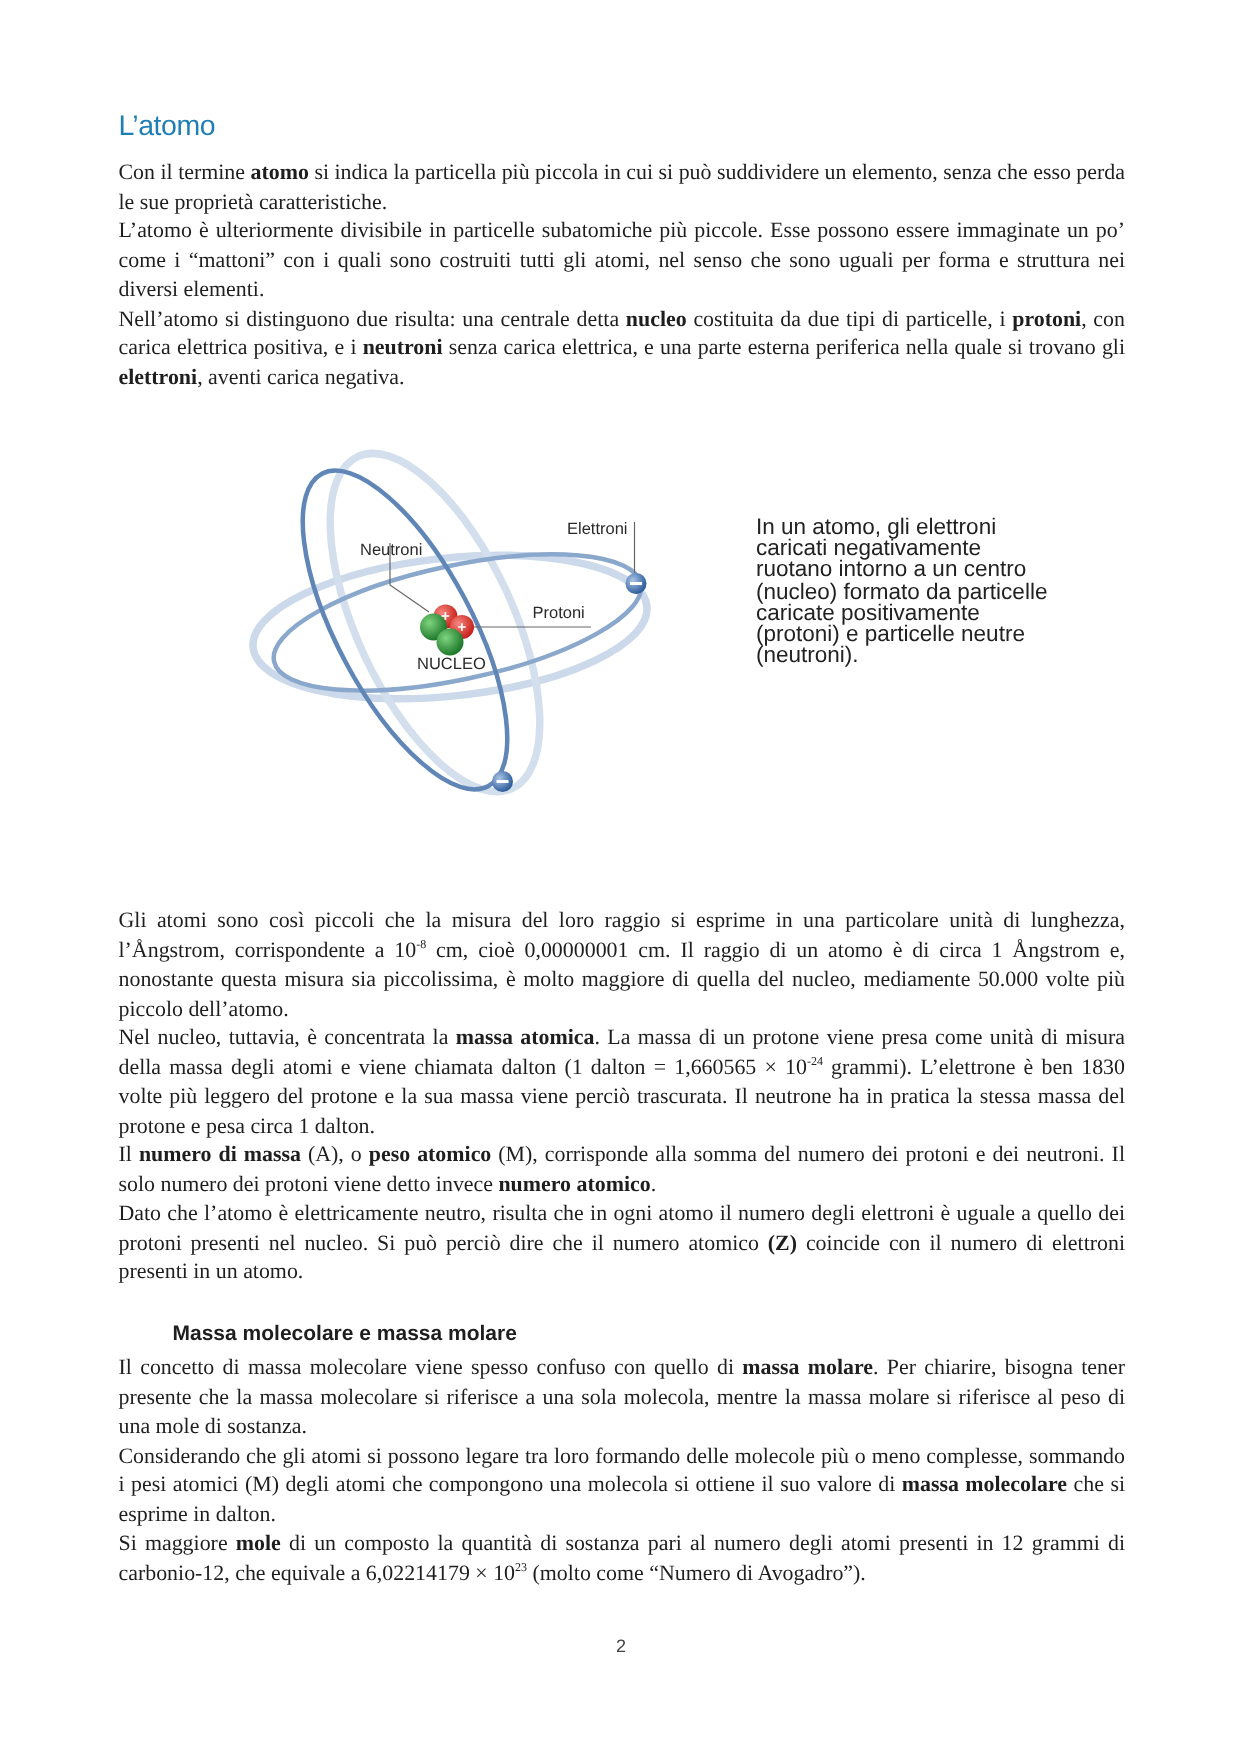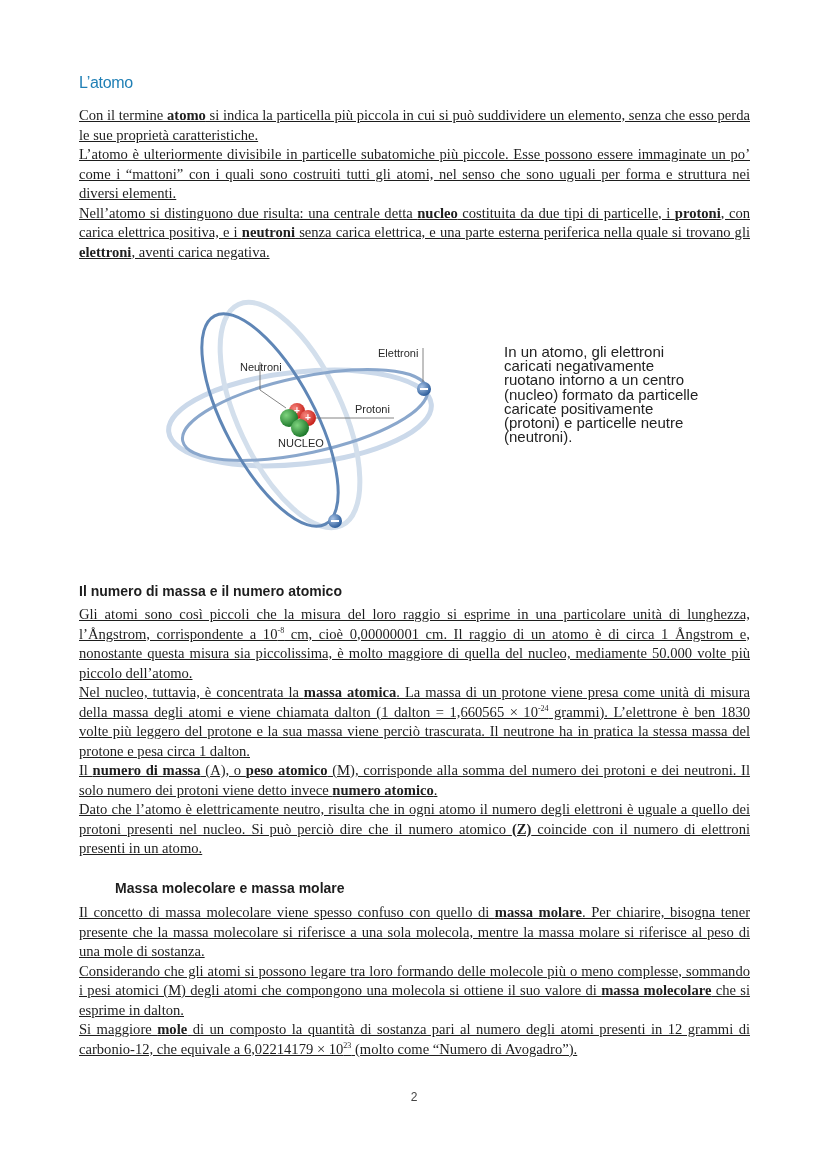--- a/index.html
+++ b/index.html
@@ -1,28 +1,28 @@
 <!DOCTYPE html>
 <html><head>
 <meta charset="utf-8">
 <style>
   html, body { margin: 0; padding: 0; background: #ffffff; }
   body { width: 828px; height: 1171px; position: relative; overflow: hidden; }
   .page { position: absolute; left: 0; top: 0; width: 828px; height: 1171px; }
   .title {
     position: absolute; left: 79px; top: 74px;
-    font-family: "Liberation Sans", sans-serif; font-size: 16px;
+    font-family: "Liberation Sans", sans-serif; font-size: 19px;
     color: #1f7fb5; letter-spacing: -0.3px; margin: 0; font-weight: normal;
   }
   .body-text {
     position: absolute; left: 79px; width: 671px;
     font-family: "Liberation Serif", serif; font-size: 14.6px; line-height: 19.5px;
     color: #1e1e1e; text-align: justify; margin: 0;
   }
-  .body-text p { margin: 0; text-decoration: underline; }
+  .body-text p { margin: 0; }
   .body-text b { font-weight: bold; }
   .sec-head {
     position: absolute; left: 79px;
     font-family: "Liberation Sans", sans-serif; font-size: 14px; font-weight: bold;
     color: #1e1e1e; margin: 0;
   }
   .figure { position: absolute; left: 160px; top: 290px; width: 300px; height: 250px; }
   .fig-label {
     position: absolute; font-family: "Liberation Sans", sans-serif; font-size: 11px;
     color: #2a2a2a;
@@ -96,21 +96,20 @@
       <polyline points="156,128 234,128" fill="none" stroke="#666" stroke-width="0.8"></polyline>
     </svg>
     <span class="fig-label" style="left:80px; top:71px;">Neutroni</span>
     <span class="fig-label" style="left:218px; top:57px;">Elettroni</span>
     <span class="fig-label" style="left:195px; top:113px;">Protoni</span>
     <span class="fig-label" style="left:118px; top:147px;">NUCLEO</span>
   </div>
 
   <div class="caption">In un atomo, gli elettroni caricati negativamente ruotano intorno a un centro (nucleo) formato da particelle caricate positivamente (protoni) e particelle neutre (neutroni).</div>
 
-  <h2 class="sec-head" style="top:583px;">Il numero di massa e il numero atomico</h2>
 
   <div class="body-text" style="top:605px;">
     <p><span>Gli atomi sono così piccoli che la misura del loro raggio si esprime in una particolare unità di lunghezza, l’Ångstrom, corrispondente a 10</span><sup>-8</sup><span> cm, cioè 0,00000001 cm. Il raggio di un atomo è di circa 1 Ångstrom e, nonostante questa misura sia piccolissima, è molto maggiore di quella del nucleo, mediamente 50.000 volte più piccolo dell’atomo.</span></p>
     <p><span>Nel nucleo, tuttavia, è concentrata la </span><b>massa atomica</b><span>. La massa di un protone viene presa come unità di misura della massa degli atomi e viene chiamata dalton (1 dalton = 1,660565 × 10</span><sup>-24</sup><span> grammi). L’elettrone è ben 1830 volte più leggero del protone e la sua massa viene perciò trascurata. Il neutrone ha in pratica la stessa massa del protone e pesa circa 1 dalton.</span></p>
     <p><span>Il </span><b>numero di massa</b><span> (A), o </span><b>peso atomico</b><span> (M), corrisponde alla somma del numero dei protoni e dei neutroni. Il solo numero dei protoni viene detto invece </span><b>numero atomico</b><span>.</span></p>
     <p><span>Dato che l’atomo è elettricamente neutro, risulta che in ogni atomo il numero degli elettroni è uguale a quello dei protoni presenti nel nucleo. Si può perciò dire che il numero atomico </span><b>(Z)</b><span> coincide con il numero di elettroni presenti in un atomo.</span></p>
   </div>
 
   <h2 class="sec-head" style="top:880px;margin-left:36px;">Massa molecolare e massa molare</h2>
 

